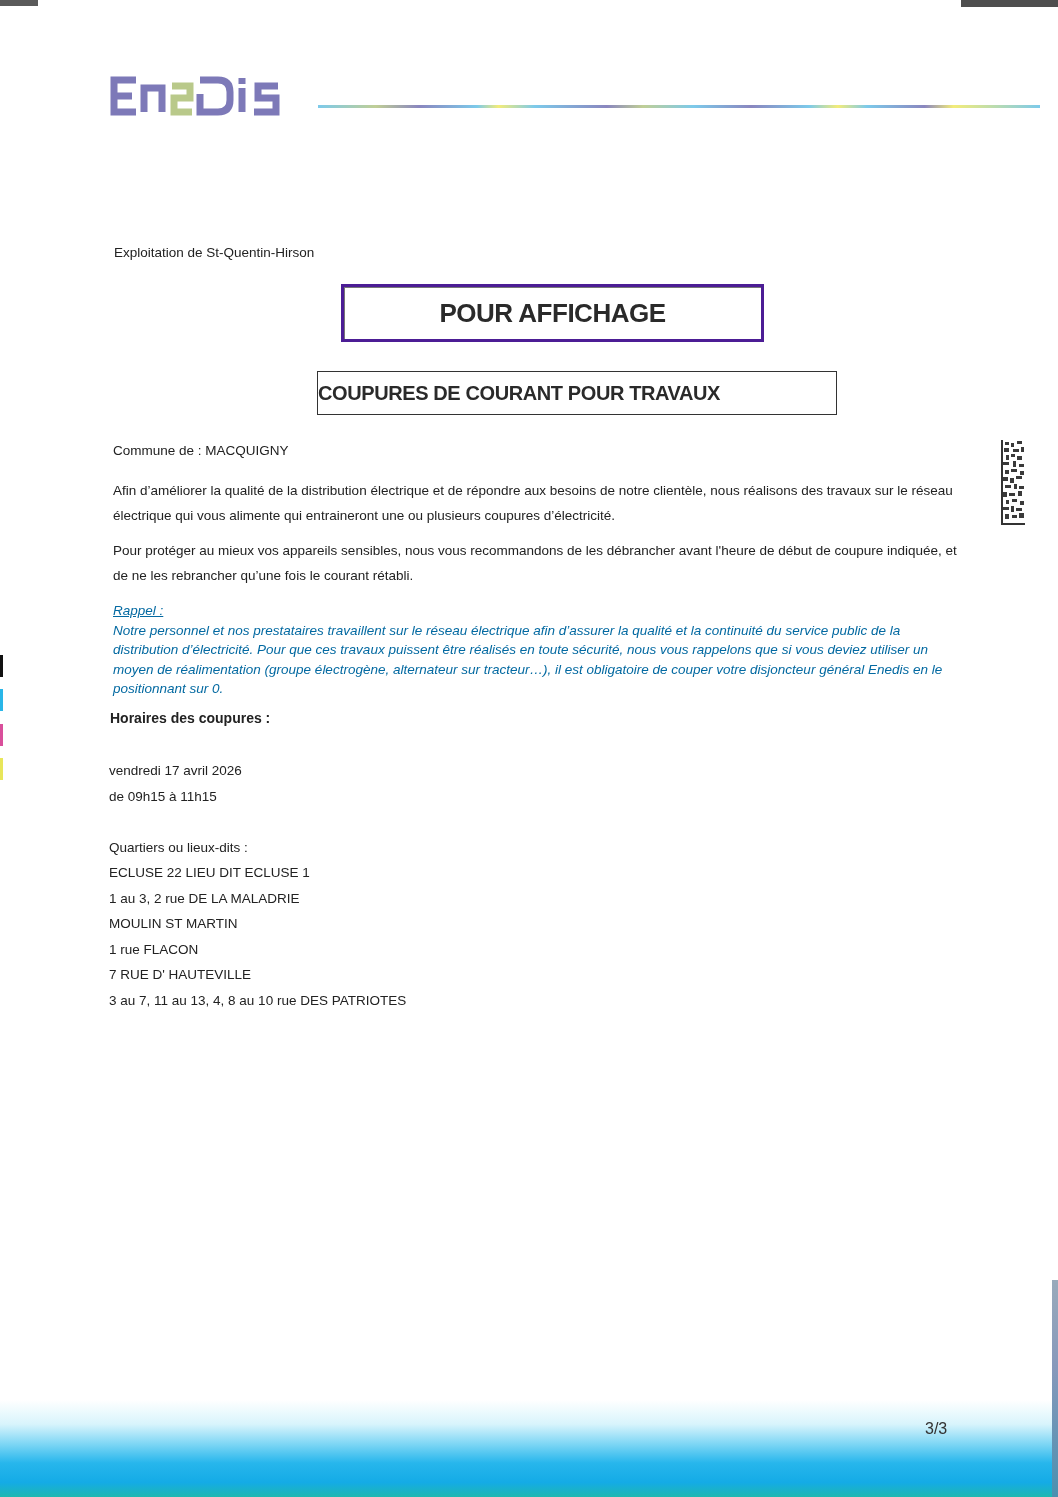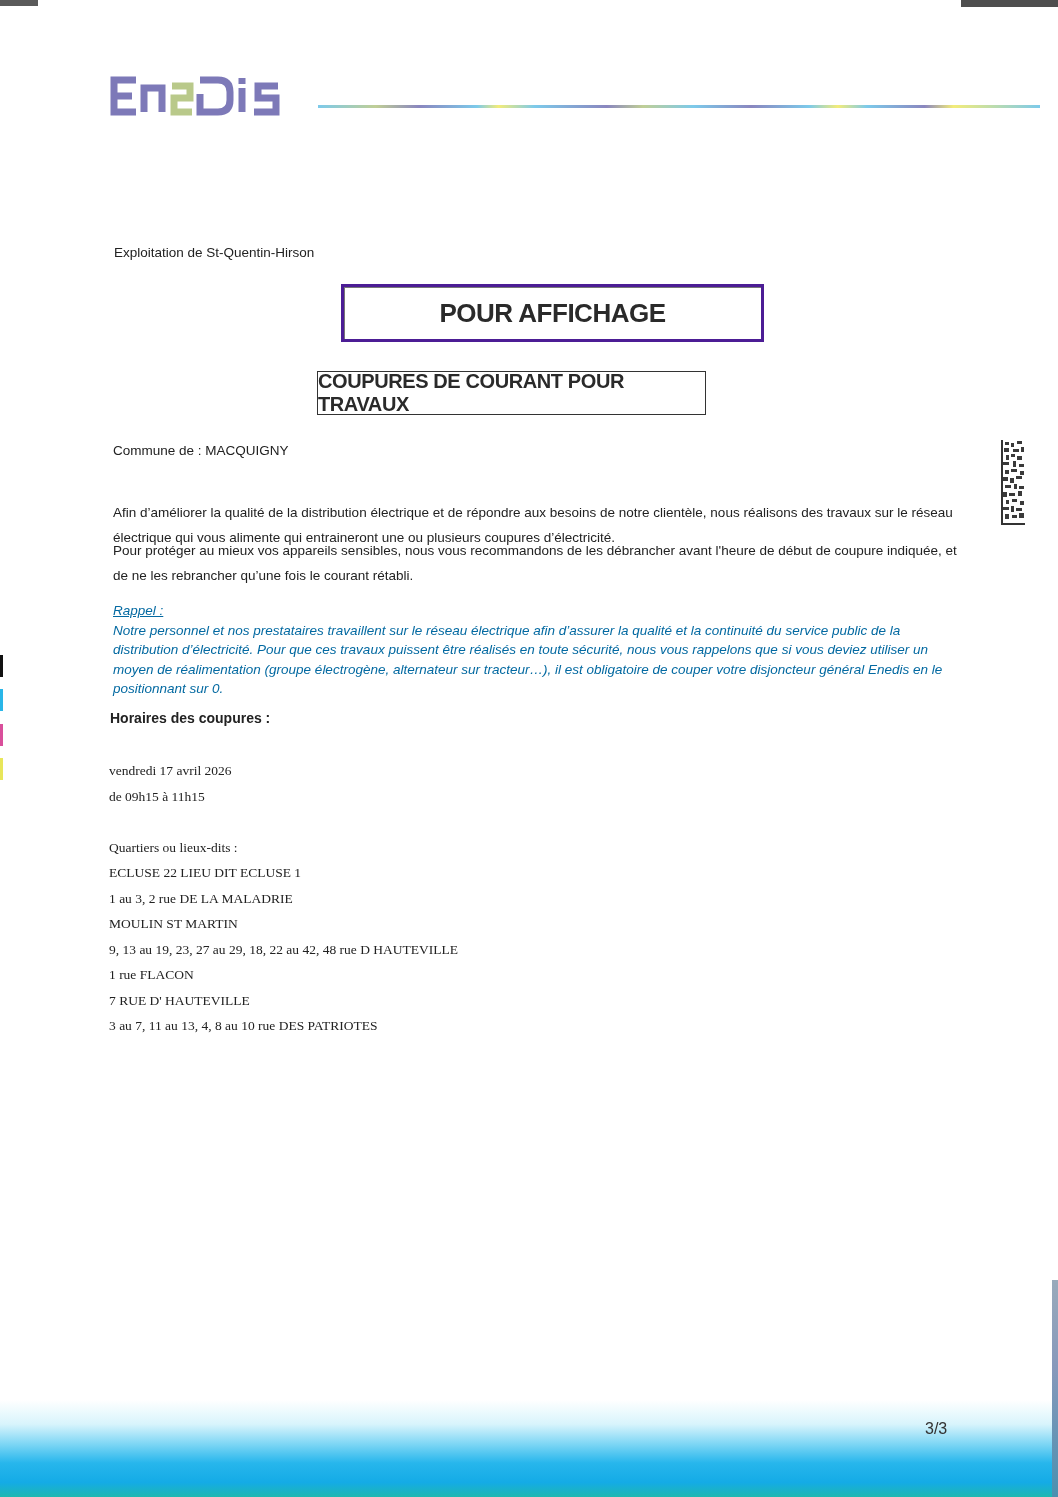--- a/index.html
+++ b/index.html
@@ -14,33 +14,33 @@
     .logo { left: 108px; top: 76px; width: 200px; height: 40px; }
     .logo-rule { left: 318px; top: 105px; width: 722px; height: 3px;
       background: linear-gradient(90deg,#6ec4e8 0%,#b9c98a 8%,#7d79b8 14%,#6ec4e8 22%,#f2ea6a 25%,#6ec4e8 30%,#7d79b8 40%,#b9c98a 45%,#6ec4e8 52%,#7d79b8 60%,#6ec4e8 68%,#f2ea6a 72%,#6ec4e8 76%,#7d79b8 84%,#f2ea6a 88%,#6ec4e8 100%);
       opacity: .9; }
     .small { font-size: 13.5px; color: #222; }
     .exploit { left: 114px; top: 245px; }
     .box1 { left: 341px; top: 284px; width: 423px; height: 58px;
       border: 3px solid #4c1d95; box-shadow: 1px 1px 0 #777 inset; box-sizing: border-box;
       display: flex; align-items: center; justify-content: center; }
     .box1 span { font-size: 26px; font-weight: bold; color: #2a2a2a; letter-spacing: -0.5px; }
-    .box2 { left: 317px; top: 371px; width: 389px; height: 44px;
+    .box2 { left: 317px; top: 371px; width: 520px; height: 44px;
       border: 1.5px solid #333; box-sizing: border-box;
       display: flex; align-items: center; }
     .box2 span { font-size: 20px; font-weight: bold; color: #2a2a2a; letter-spacing: -0.4px; }
     .commune { left: 113px; top: 443px; }
     .para { left: 113px; width: 850px; font-size: 13.5px; line-height: 25px; color: #222; }
-    .p1 { top: 478px; margin-top: 22px; }
+    .p1 { top: 478px; }
     .p2 { top: 538px; }
     .rappel { left: 113px; top: 601px; width: 850px; font-size: 13.5px; line-height: 19.5px; font-style: italic; color: #0369a1; }
     .rappel .ttl { text-decoration: underline; }
     .horaires-ttl { left: 110px; top: 710px; font-size: 14px; font-weight: bold; color: #222; }
     .list { left: 109px; top: 758px; font-size: 13.5px; line-height: 25.5px; color: #222; }
-    .list div { white-space: nowrap; font-family: Liberation Serif, serif; }
+    .list div { white-space: nowrap; }
     .gap { height: 25.5px; }
     .qr { left: 1001px; top: 440px; width: 24px; height: 85px; }
     .reg-mark { left: 0; width: 3px; }
     .bottom-band { left: 0; top: 1400px; width: 1058px; height: 97px;
       background: linear-gradient(180deg, rgba(255,255,255,0) 0%, #d8f4fc 25%, #7fd7f5 45%, #27b6ec 65%, #14abe6 85%, #1fb8b0 100%); }
     .page-num { left: 925px; top: 1420px; font-size: 16px; color: #333; }
     .right-edge { left: 1052px; top: 1280px; width: 6px; height: 217px; background: linear-gradient(180deg,#9ab 0%,#8899bb 40%,#4a90b0 100%); }
   </style>
 </head>
 <body>
@@ -90,21 +90,20 @@
 <div class="abs horaires-ttl">Horaires des coupures :</div>
 
 <div class="abs list">
   <div>vendredi 17 avril 2026</div>
   <div>de 09h15 à 11h15</div>
   <div class="gap"></div>
   <div>Quartiers ou lieux-dits :</div>
   <div>ECLUSE 22 LIEU DIT ECLUSE 1</div>
   <div>1 au 3, 2 rue DE LA MALADRIE</div>
   <div>MOULIN ST MARTIN</div>
-  <div>9, 13 au 19, 23, 27 au 29, 18, 22 au 42, 48 rue D HAUTEVILLE</div>
   <div>1 rue FLACON</div>
   <div>7 RUE D' HAUTEVILLE</div>
   <div>3 au 7, 11 au 13, 4, 8 au 10 rue DES PATRIOTES</div>
 </div>
 
 <svg class="abs qr" viewBox="0 0 24 85">
   <rect x="0" y="0" width="2" height="85" fill="#333"></rect>
   <rect x="0" y="83" width="24" height="2" fill="#333"></rect>
   <g fill="#3a3a3a">
     <rect x="4" y="2" width="4" height="3"></rect>

